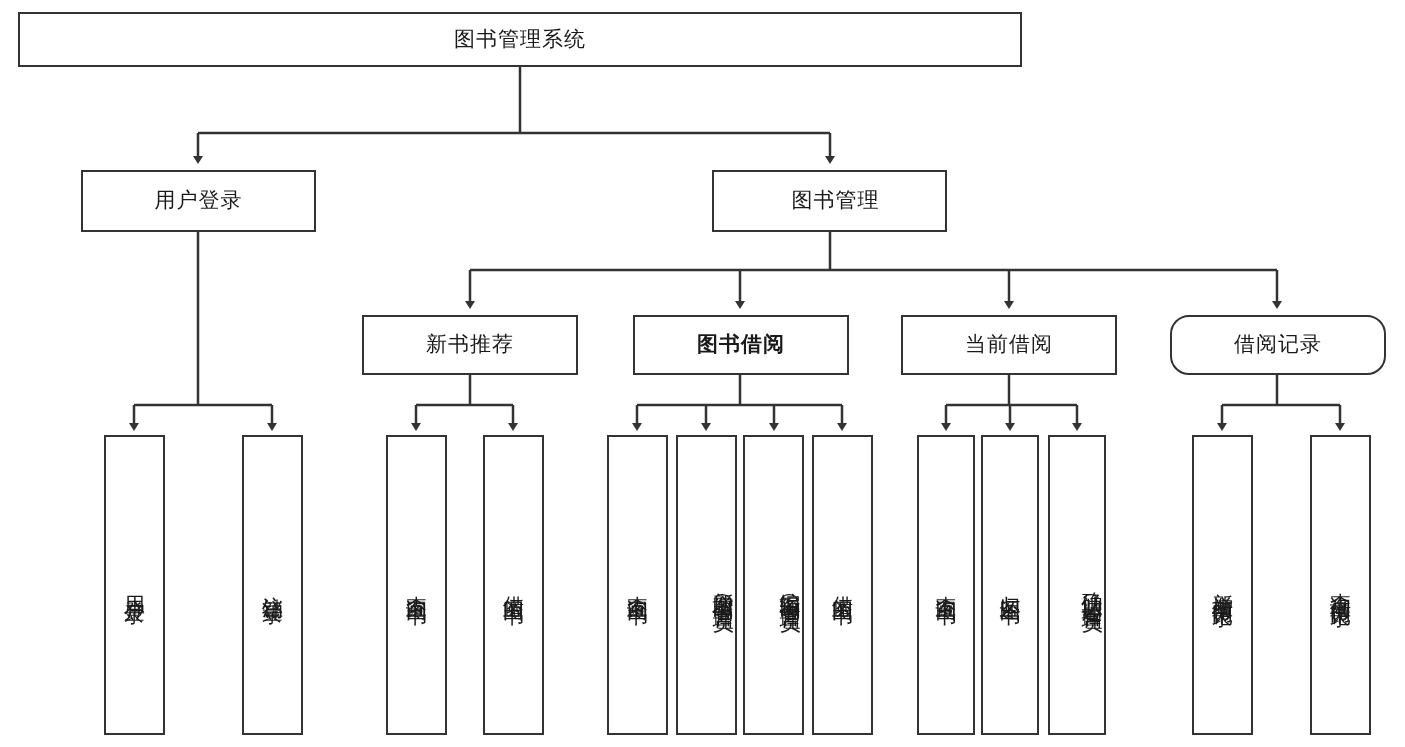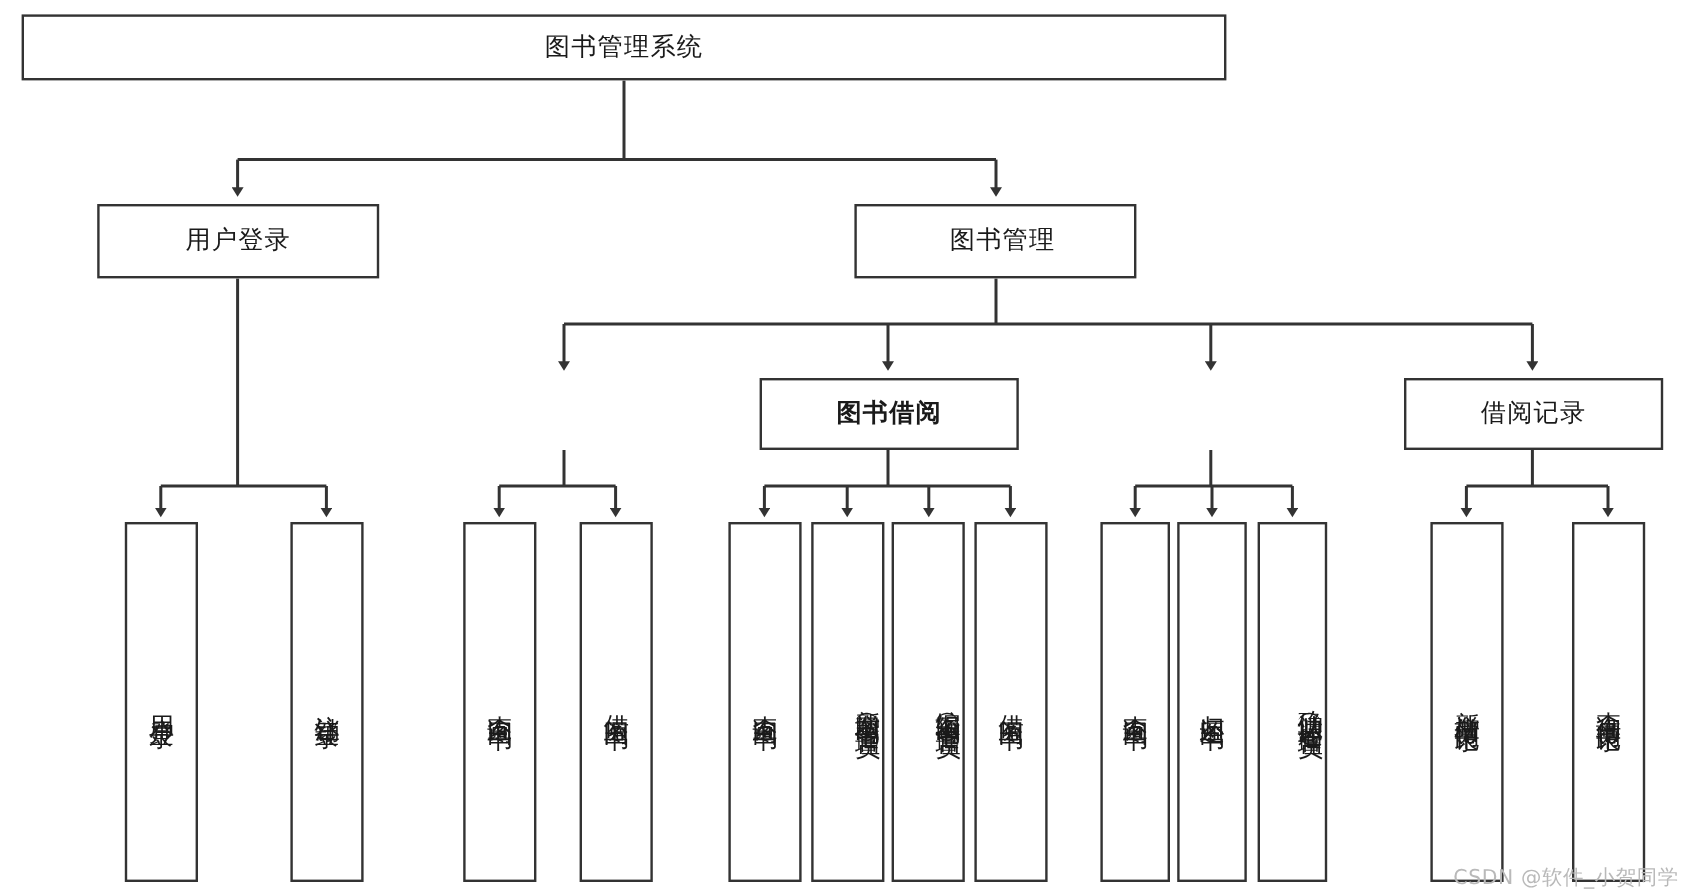--- a/index.html
+++ b/index.html
@@ -125,24 +125,30 @@
     <span>图书管理系统</span>
   </div>
 
   <div class="node node-h" style="left:81px; top:170px; width:235px; height:62px;">
     <span>用户登录</span>
   </div>
   <div class="node node-h" style="left:712px; top:170px; width:235px; height:62px;padding-left:12px;">
     <span>图书管理</span>
   </div>
 
+  <div class="node node-h" style="left:362px; top:315px; width:216px; height:60px;">
+    <span>新书推荐</span>
+  </div>
   <div class="node node-h" style="left:633px; top:315px; width:216px; height:60px;font-weight:bold;">
     <span>图书借阅</span>
   </div>
-  <div class="node node-h" style="left:1170px; top:315px; width:216px; height:60px;">
+  <div class="node node-h" style="left:901px; top:315px; width:216px; height:60px;">
+    <span>当前借阅</span>
+  </div>
+  <div class="node node-h" style="left:1170px; top:315px; width:216px; height:60px;border-radius:19px;">
     <span>借阅记录</span>
   </div>
 
   <div class="node node-v center-v" style="left:104px; top:435px; width:61px; height:300px;">
     <span>用户登录</span>
   </div>
   <div class="node node-v center-v" style="left:242px; top:435px; width:61px; height:300px;">
     <span>注销登录</span>
   </div>
 
@@ -176,15 +182,14 @@
     <span>确认归还（管理员）</span>
   </div>
 
   <div class="node node-v center-v" style="left:1192px; top:435px; width:61px; height:300px;">
     <span>新增借阅记录</span>
   </div>
   <div class="node node-v center-v" style="left:1310px; top:435px; width:61px; height:300px;">
     <span>查询借阅记录</span>
   </div>
 
-  <div class="watermark">CSDN @软件_小贺同学</div>
 
 </div>
 
 </body></html>

